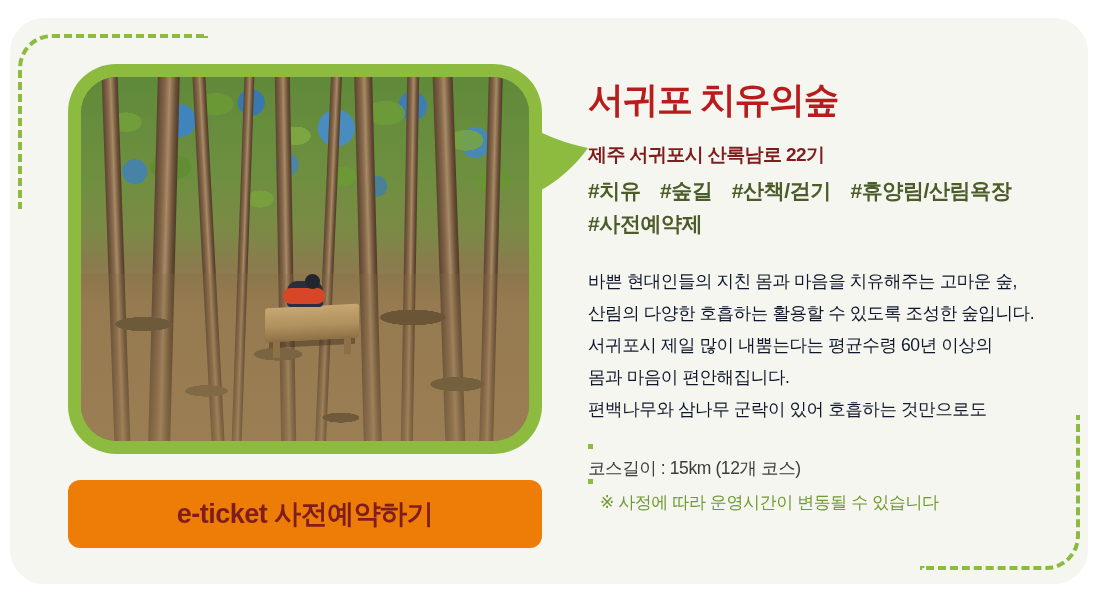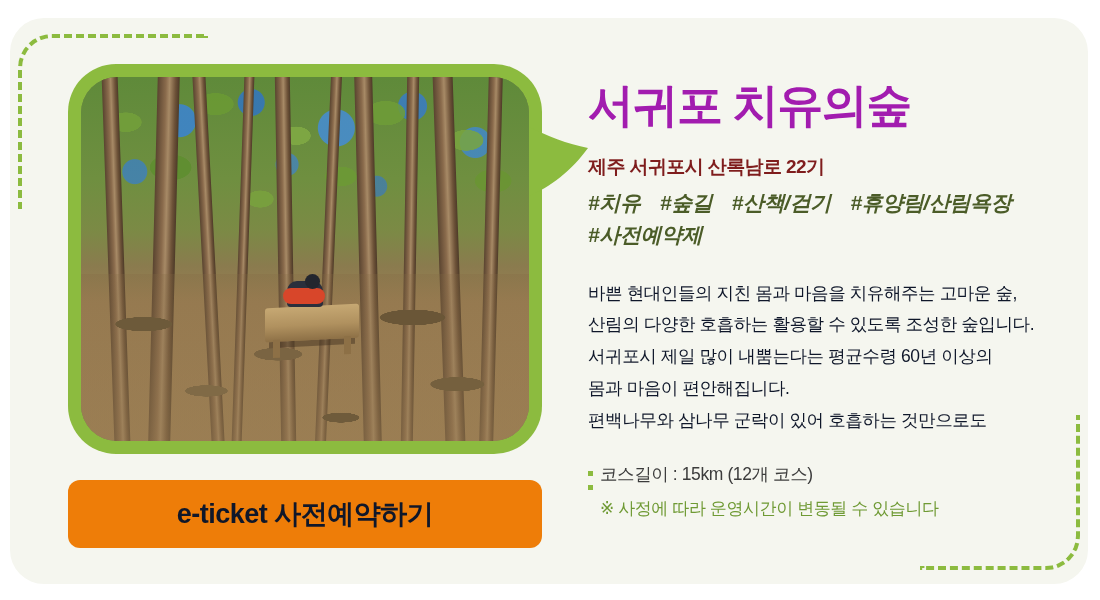--- a/index.html
+++ b/index.html
@@ -183,80 +183,79 @@
   }
 
   
   #eticket-button {
     margin-top: 26px;
     width: 474px;
     height: 68px;
     background: #ee7d08;
     border: none;
     border-radius: 12px;
-    color: #0f172a;
+    color: #7f1d1d;
     font-size: 27px;
     font-weight: bold;
     letter-spacing: -0.5px;
     cursor: pointer;
     font-family: "Liberation Sans", "DejaVu Sans", sans-serif;
   }
 
   
   #right-col {
     position: absolute;
     left: 578px;
     top: 62px;
     width: 470px;
   }
 
   #place-title {
-    font-size: 46px;
+    font-size: 36px;
     font-weight: bold;
-    color: #a21caf;
+    color: #b91c1c;
     letter-spacing: -1.5px;
     line-height: 1.12;
   }
 
   #place-address {
     margin-top: 22px;
     font-size: 19px;
     color: #7f1d1d;
     font-weight: bold;
     letter-spacing: -0.6px;
   }
 
   #hashtag-list {
     margin-top: 7px;
     font-size: 21px;
     font-weight: bold;
     color: #4b5c28;
     letter-spacing: -0.4px;
     line-height: 1.55;
     max-width: 460px;
-    font-style: italic;
   }
   .hashtag { margin-right: 14px; white-space: nowrap; display: inline-block; }
 
   #description {
     margin-top: 26px;
     font-size: 17.5px;
     color: #0f172a;
     line-height: 1.82;
     letter-spacing: -0.4px;
   }
 
   #info-list {
     margin-top: 22px;
     font-size: 17.5px;
     color: #3c3c3c;
     line-height: 1.72;
     letter-spacing: -0.4px;
   }
-  .info-row { display: flex; align-items: baseline; }
+  .info-row { display: flex; align-items: baseline; flex-direction: column; }
   .info-bullet {
     width: 5px; height: 5px;
     background: #8cbb3f;
     margin-right: 7px;
     flex: 0 0 auto;
     position: relative;
     top: -4px;
   }
   #info-note {
     margin-left: 12px;

